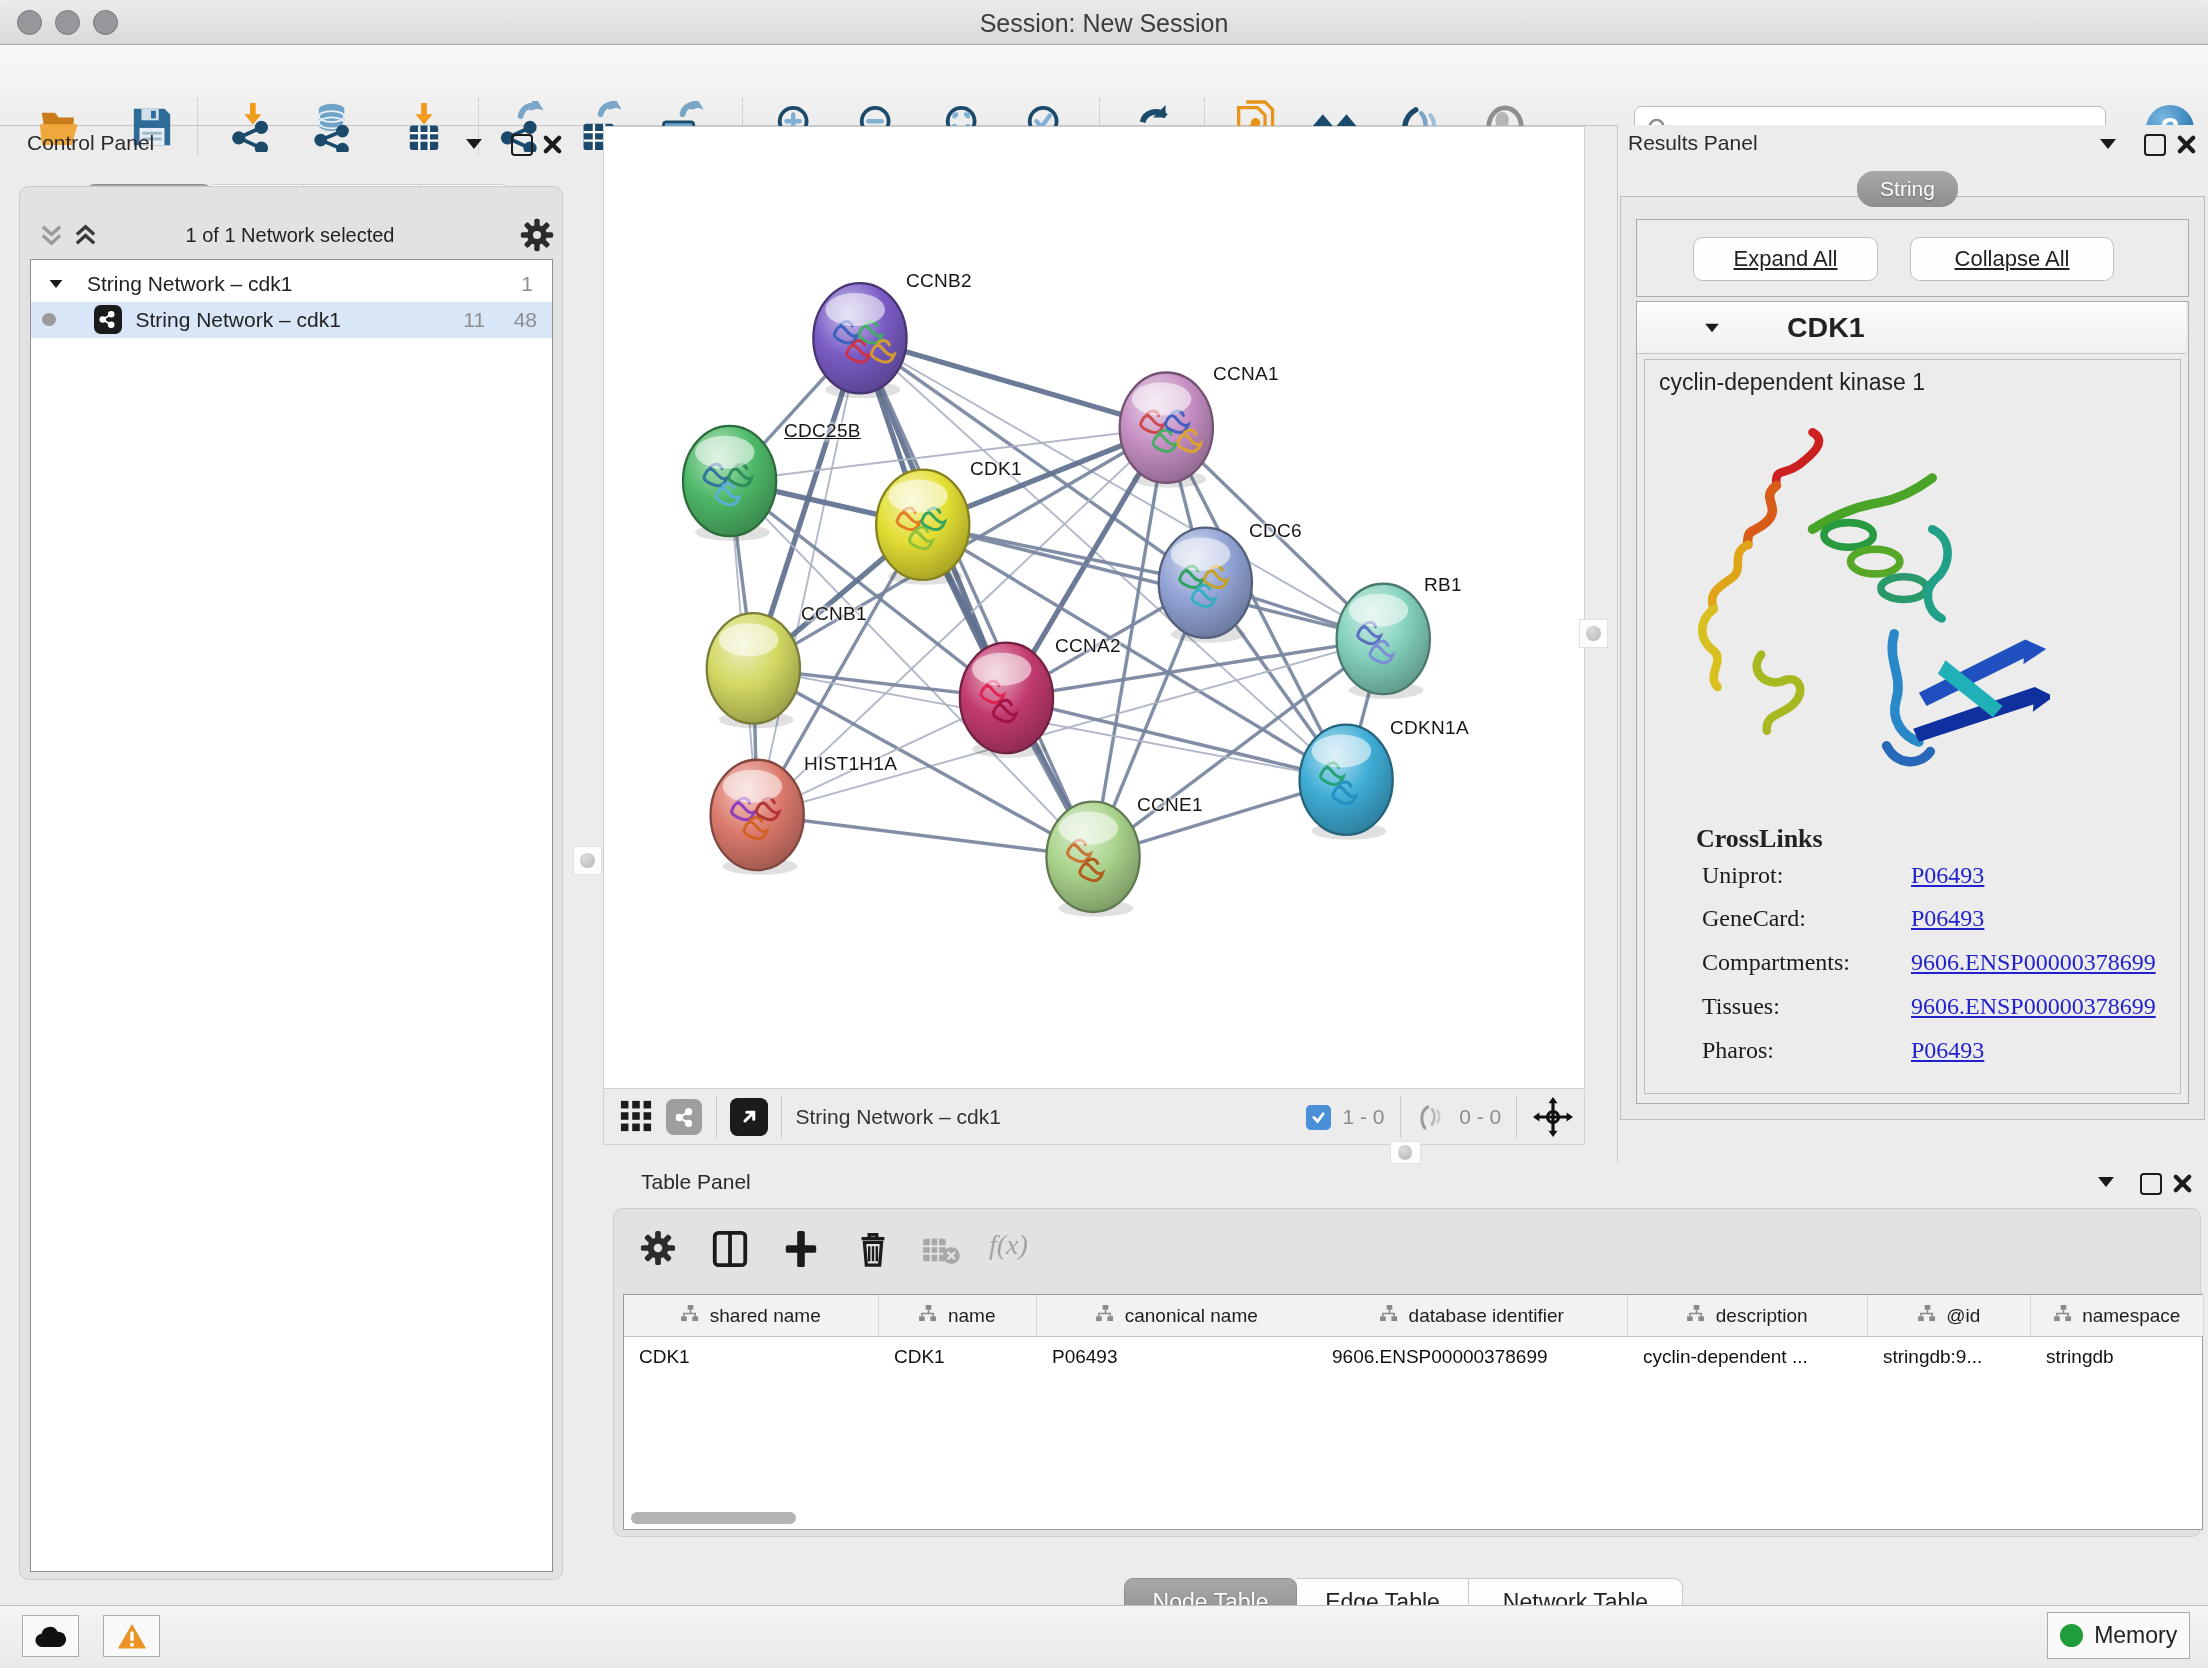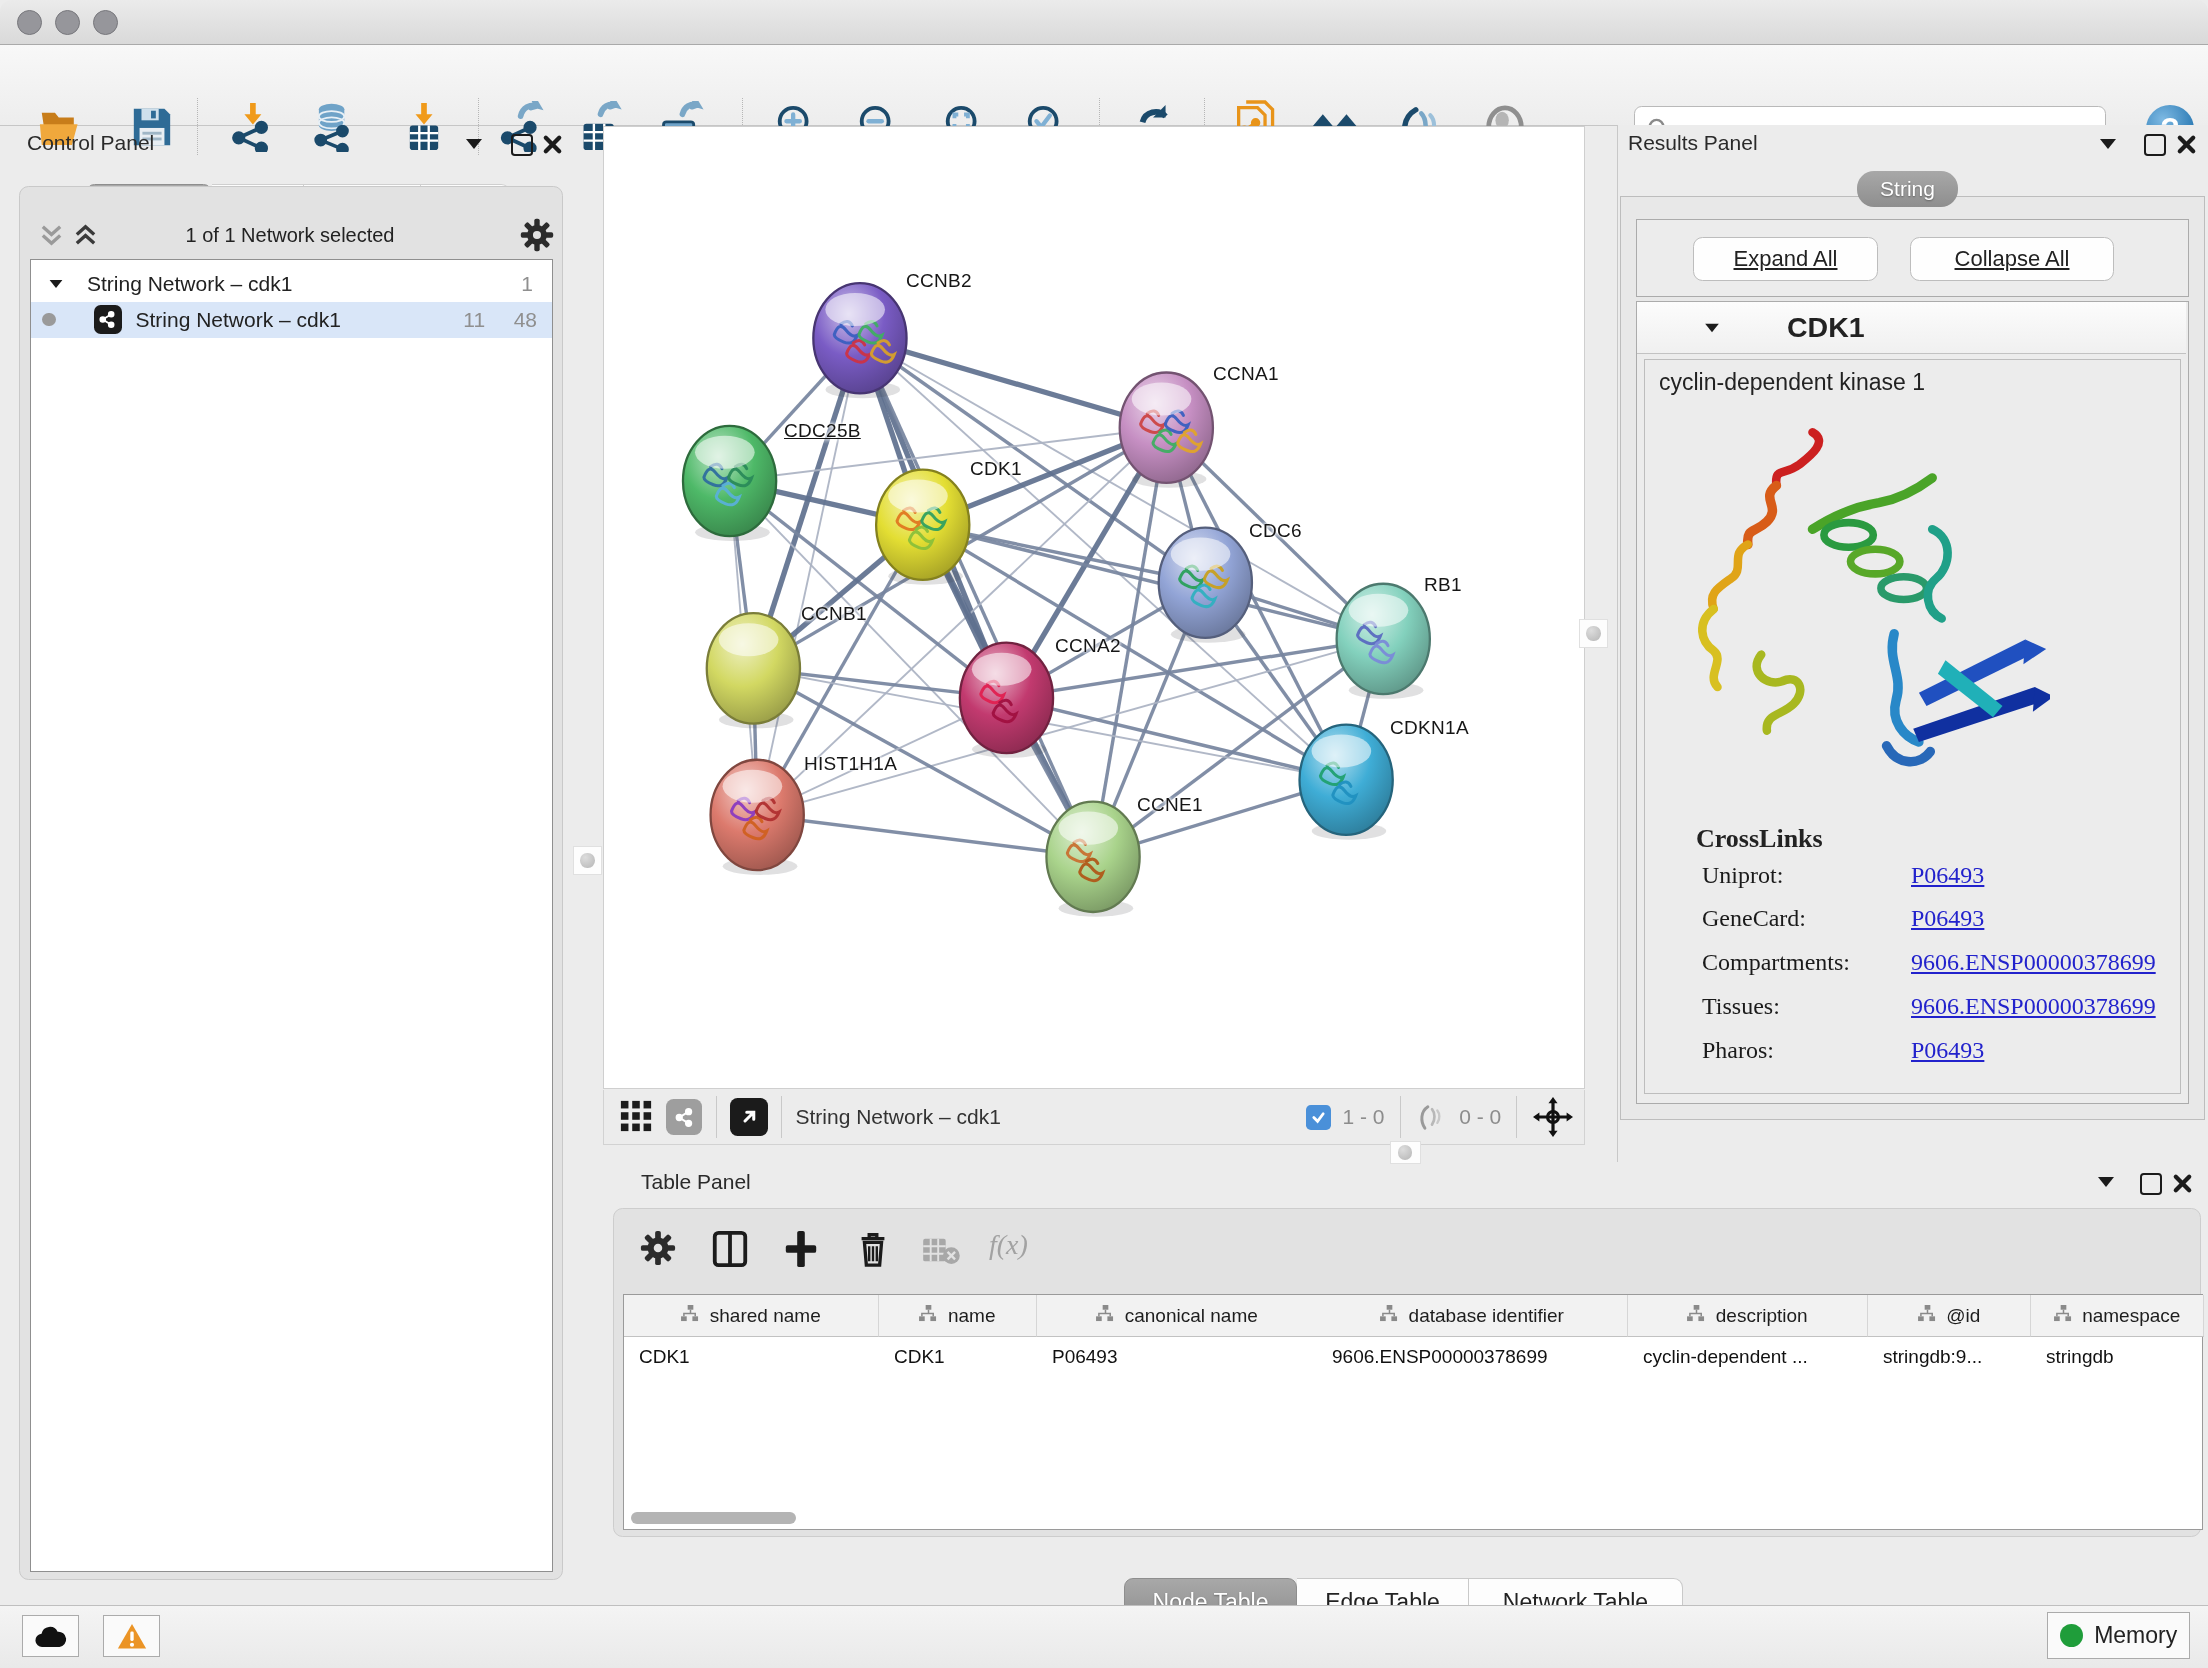--- a/index.html
+++ b/index.html
@@ -105,20 +105,21 @@
     display:flex;align-items:center;justify-content:center;gap:11.4px;font-size:23px;}
   .mem-dot{width:23px;height:23px;border-radius:50%;background:#1f9d3a;}
 </style>
 </head>
 <body>
 
 <div class="abs titlebar">
   <div class="abs tl-btn" style="left:17px;"></div>
   <div class="abs tl-btn" style="left:55px;"></div>
   <div class="abs tl-btn" style="left:93px;"></div>
+  <div class="abs win-title">Session: New Session</div>
 </div>
 
 <div class="abs toolbar">
   <div class="abs tbi" style="left:38px;">
     <svg width="49" height="44" viewBox="0 0 52 46">
         <path d="M4 8 h14 l4 5 h16 v8 H6 z" fill="#c87d1a"></path>
         <path d="M2 20 h40 l-6 22 H4 z" fill="#f0a83c"></path>
       </svg>
   </div>
   <div class="abs tbi" style="left:127px;">

